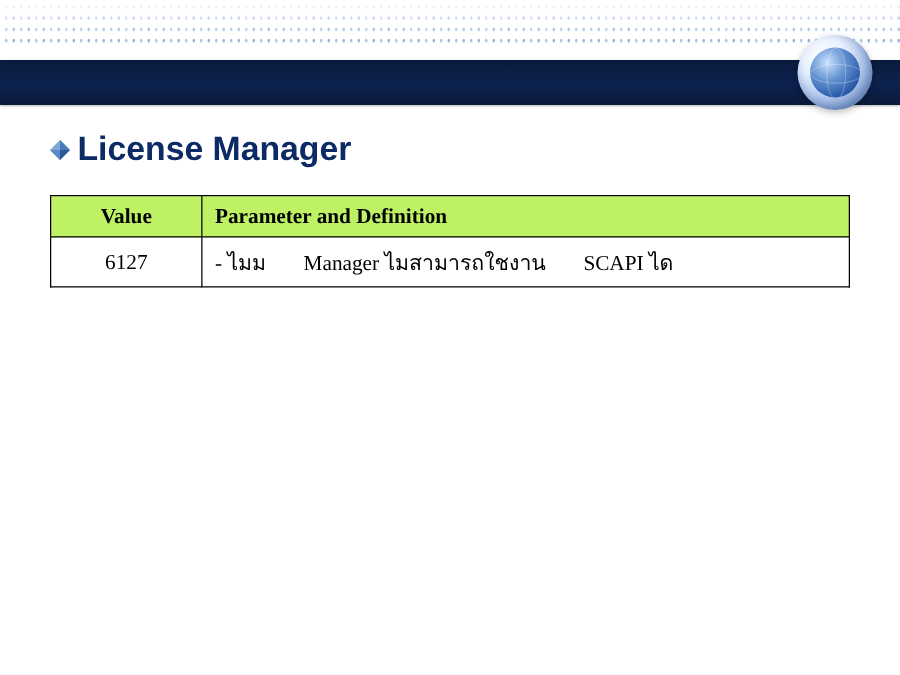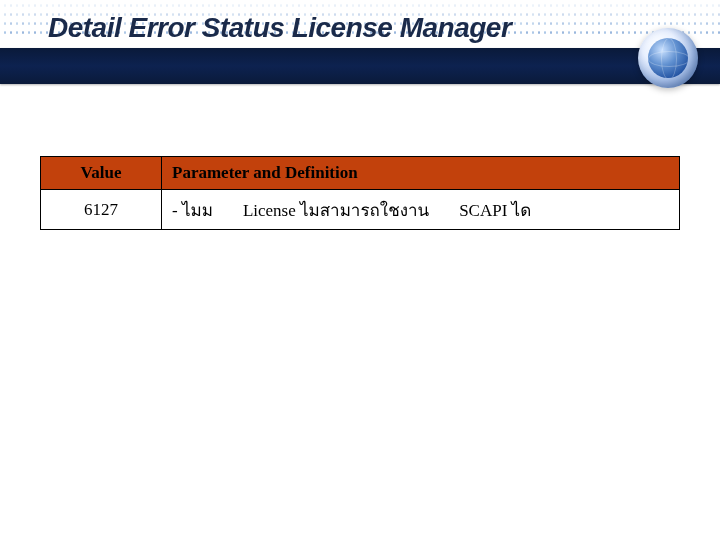--- a/index.html
+++ b/index.html
@@ -140,21 +140,21 @@
     font-family: "Times New Roman", serif;
   }
   .data-table th,
   .data-table td {
     border: 1.5px solid #000000;
     padding: 6px 10px;
     font-size: 17px;
     vertical-align: middle;
   }
   .data-table th {
-    background: #c2410c;
+    background: #bef264;
     font-weight: 700;
     text-align: left;
   }
   .data-table th.col-value {
     width: 100px;
     text-align: center;
   }
   .data-table td.col-value {
     text-align: center;
   }
@@ -653,42 +653,52 @@
           <div class="dot" style="background: rgb(122, 166, 216); opacity: 0.65;"></div>
           <div class="dot" style="background: rgb(90, 138, 200); opacity: 0.65;"></div>
           <div class="dot" style="background: rgb(122, 166, 216); opacity: 0.65;"></div>
           <div class="dot" style="background: rgb(90, 138, 200); opacity: 0.65;"></div>
           <div class="dot" style="background: rgb(122, 166, 216); opacity: 0.65;"></div>
           <div class="dot" style="background: rgb(90, 138, 200); opacity: 0.65;"></div>
           <div class="dot" style="background: rgb(122, 166, 216); opacity: 0.65;"></div>
           <div class="dot" style="background: rgb(90, 138, 200); opacity: 0.65;"></div>
         </div>
       </div>
-    <div class="main-title">Detail Error Status License Manager</div>
     <div class="nav-bar"></div>
     <div class="globe-circle">
       <div class="globe-inner"></div>
     </div>
   </div>
 
+  <div class="section-heading">
+    <span class="diamond-bullet">
+      <svg viewBox="0 0 16 16">
+        <polygon points="8,0 16,8 8,16 0,8" fill="#7aa6d8"></polygon>
+        <polygon points="8,0 16,8 8,8" fill="#4a7ab8"></polygon>
+        <polygon points="8,8 16,8 8,16" fill="#2a5a98"></polygon>
+        <polygon points="0,8 8,8 8,16" fill="#5a8ac8"></polygon>
+      </svg>
+    </span>
+    <span>License Manager</span>
+  </div>
 
   <table class="data-table">
     <thead>
       <tr>
         <th class="col-value">Value</th>
         <th>Parameter and Definition</th>
       </tr>
     </thead>
     <tbody>
       <tr>
         <td class="col-value">6127</td>
         <td>
           <div class="def-cell">
             <span>- ไมม</span>
-            <span>License ไมสามารถใชงาน</span>
+            <span>Manager ไมสามารถใชงาน</span>
             <span>SCAPI ได</span>
           </div>
         </td>
       </tr>
     </tbody>
   </table>
 
 </div>
 
 </body></html>

